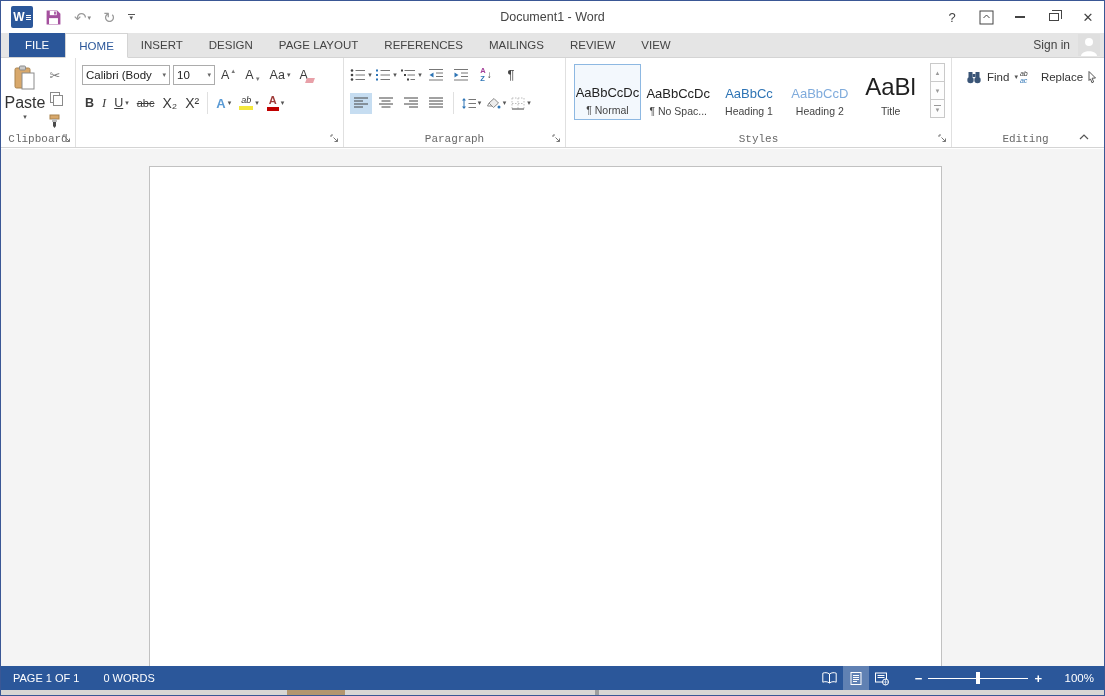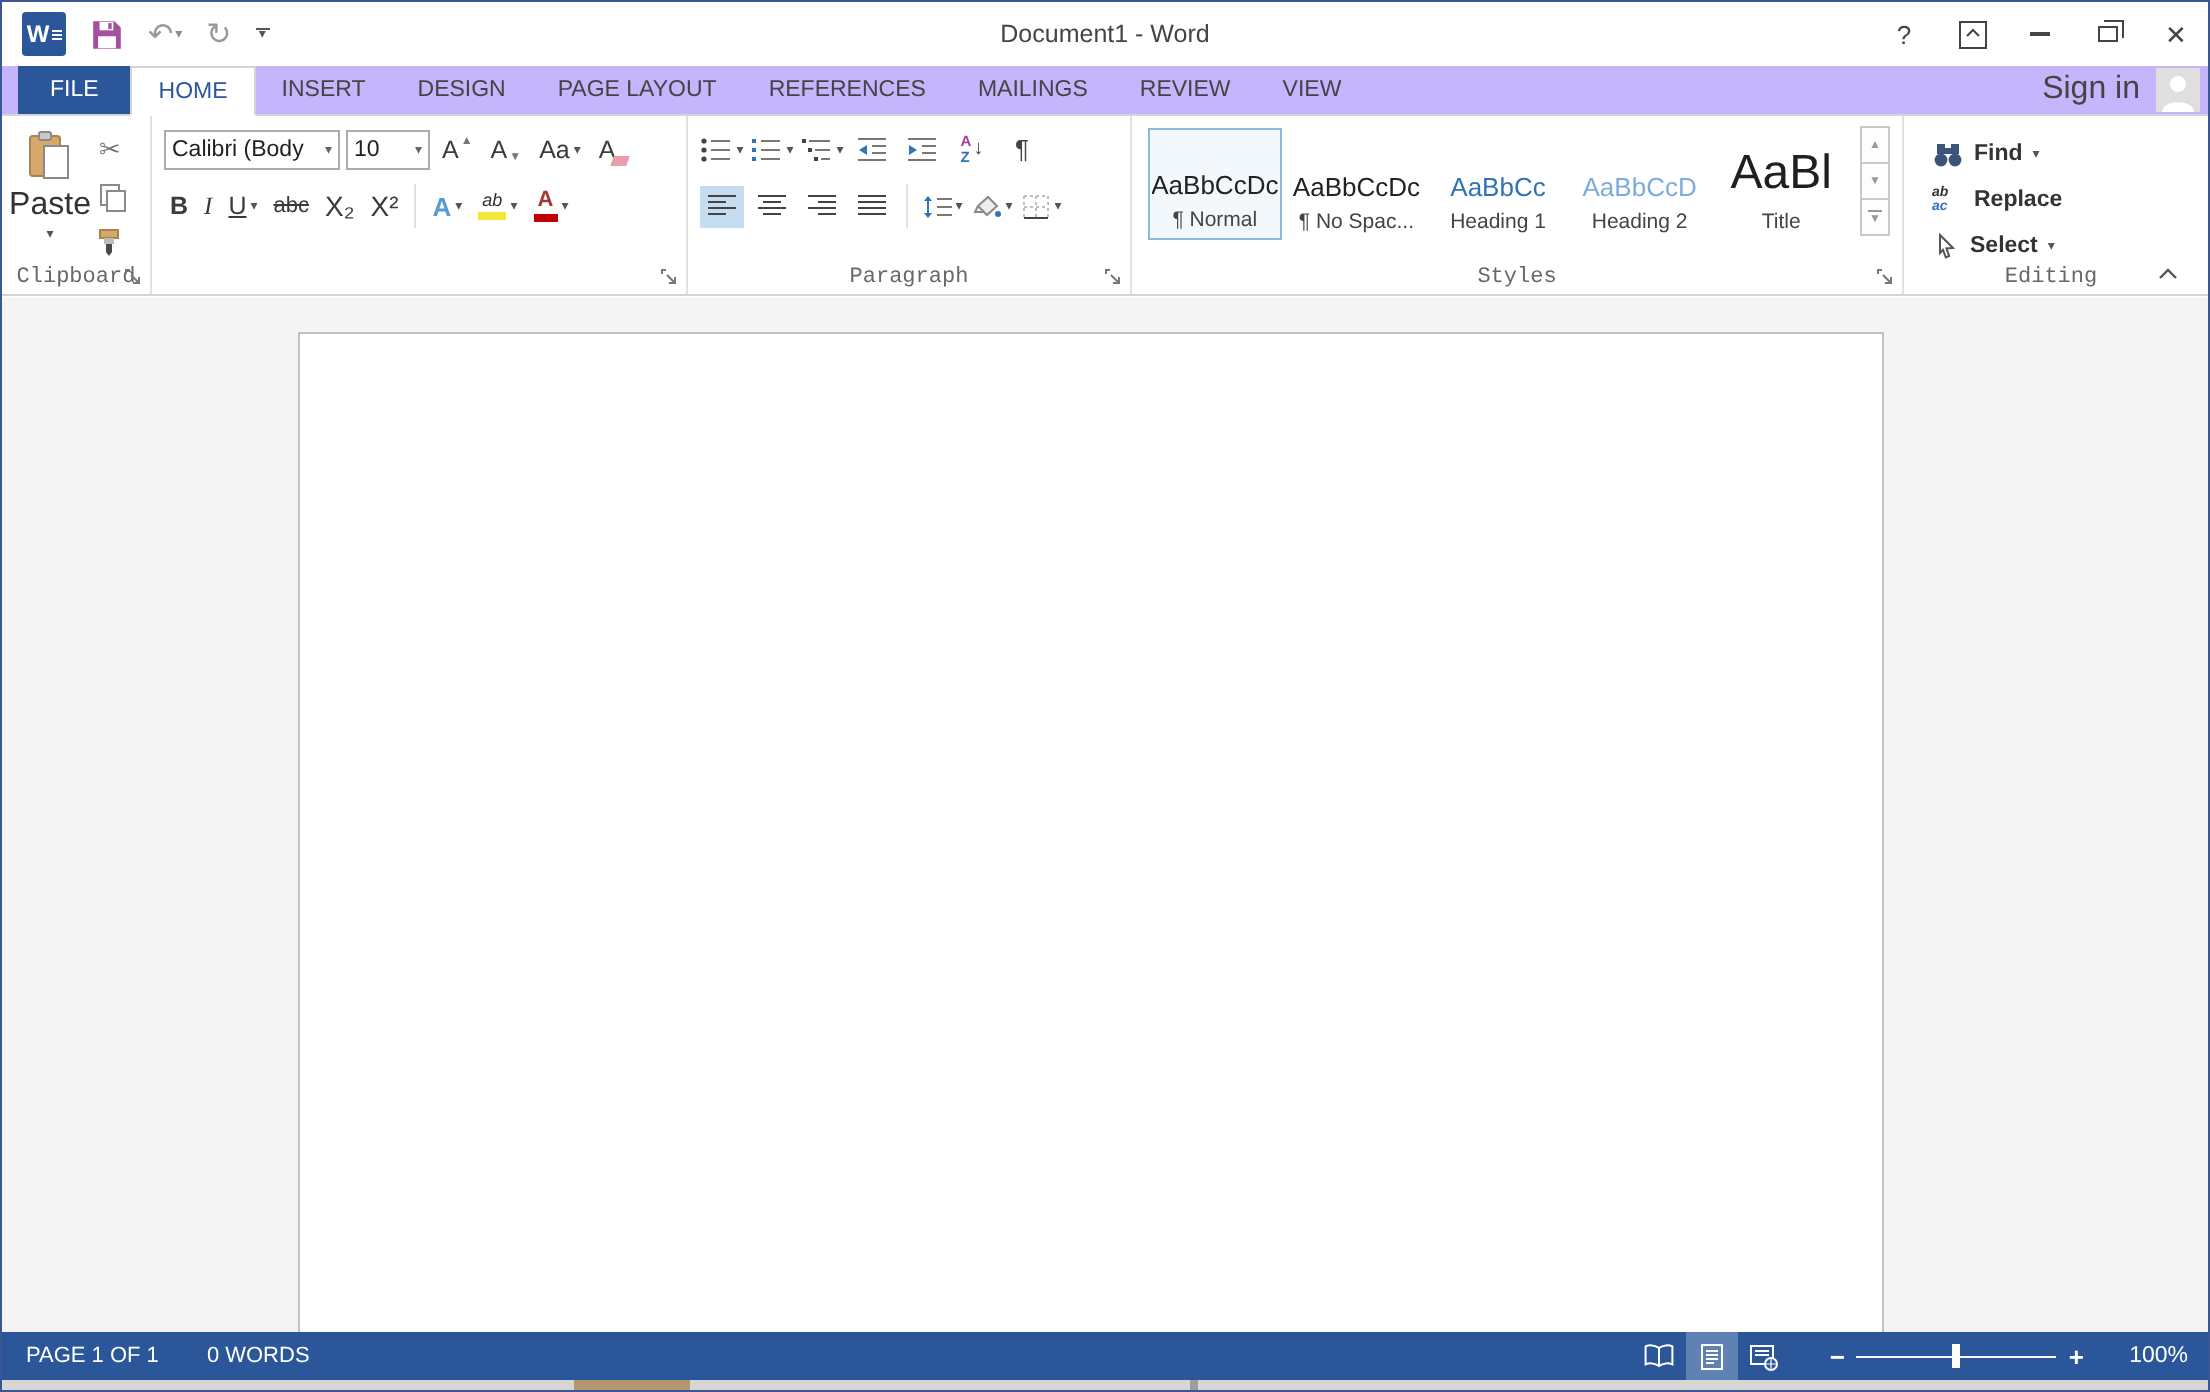--- a/index.html
+++ b/index.html
@@ -18,26 +18,26 @@
   .qat-more .bar { width:7px; height:1px; background:#555; margin-bottom:1px; }
   .qat-more .chev { font-size:7px; line-height:4px; }
   .title-text { position:absolute; left:0; right:0; top:0; text-align:center; line-height:32px; font-size:12.5px; color:#444; }
   .win-controls { position:absolute; right:8px; top:0; height:32px; display:flex; align-items:center; gap:18px; color:#444; }
   .wc { font-size:13px; line-height:1; color:#444; display:flex; align-items:center; justify-content:center; width:16px; height:16px; }
   .wc-min i { display:block; width:10px; height:2px; background:#444; }
   .restore-box { position:relative; width:10px; height:8px; border:1px solid #444; background:#fff; }
   .restore-box::before { content:""; position:absolute; left:2px; top:-4px; width:9px; height:8px; border:1px solid #444; border-bottom:none; border-left:none; }
 
   
-  .tabrow { height:25px; display:flex; align-items:stretch; border-bottom:1px solid #D4D4D4; padding-left:8px; position:relative; background:#c4b5fd; }
+  .tabrow { height:25px; display:flex; align-items:stretch; border-bottom:1px solid #D4D4D4; padding-left:8px; position:relative; background:#e5e5e5; }
   .tab { font-size:11.5px; color:#444; display:flex; align-items:center; padding:0 13px; cursor:default; }
   .tab-file { background:#2B579A; color:#fff; padding:0 16px; }
   .tab-active { background:#fff; color:#2B579A; border:1px solid #D4D4D4; border-bottom:1px solid #fff; margin-bottom:-1px; }
   .signin-wrap { margin-left:auto; display:flex; align-items:center; gap:8px; padding-right:4px; }
-  .signin { font-size:16px; color:#444; }
+  .signin { font-size:12px; color:#444; }
   .avatar { width:22px; height:22px; background:#DFDFDF; display:flex; align-items:flex-end; justify-content:center; overflow:hidden; }
 
   
   .ribbon { height:90px; display:flex; background:#fff; border-bottom:1px solid #D4D4D4; position:relative; }
   .rgroup { position:relative; height:100%; border-right:1px solid #E0E0E0; padding:4px 4px 16px 4px; }
   .rgroup-label { position:absolute; bottom:2px; left:0; right:0; text-align:center; font-size:11px; color:#686868;font-family:Liberation Mono, monospace; }
   .launcher { position:absolute; right:3px; bottom:3px; width:11px; height:11px; }
   .collapse-ribbon { position:absolute; right:12px; bottom:4px; width:14px; height:10px; }
 
   
@@ -105,21 +105,21 @@
   .prev-h1 { color:#2E74B5; }
   .prev-h2 { color:#7FABDC; }
   .prev-title { font-size:24px; color:#1f1f1f; }
   .styles-scroll { display:flex; flex-direction:column; margin-left:2px; }
   .sscroll-btn { width:15px; height:19px; border:1px solid #C9C9C9; background:#FDFDFD; display:flex; align-items:center; justify-content:center; font-size:6px; color:#999; margin-top:-1px; }
   .sscroll-btn .stack { display:flex; flex-direction:column; align-items:center; line-height:1; }
   .sscroll-btn .stack i { display:block; width:7px; height:1px; background:#999; margin-bottom:1px; }
 
   
   .g-editing { width:147px; border-right:none; }
-  .edit-rows { display:flex; flex-direction:column; gap:2px; padding:4px 0 0 10px;font-weight:bold; }
+  .edit-rows { display:flex; flex-direction:row; gap:2px; padding:4px 0 0 10px; }
   .edit-row { display:flex; align-items:center; gap:5px; height:21px; font-size:11.5px; color:#333; }
   .replace-ic { display:flex; flex-direction:column; line-height:1; font-size:7px; font-style:italic; color:#333; position:relative; width:16px; }
   .replace-ic .r1 { color:#333; } .replace-ic .r2 { color:#2E75B6; }
   .edrop { font-size:7px; color:#555; }
 
   
   .docarea { position:absolute; left:0; right:0; top:148px; bottom:29px; background:#F4F4F4; overflow:hidden; }
   .page { position:absolute; left:148px; top:17px; width:793px; height:900px; background:#fff; border:1px solid #C1C1C1; }
 
   

